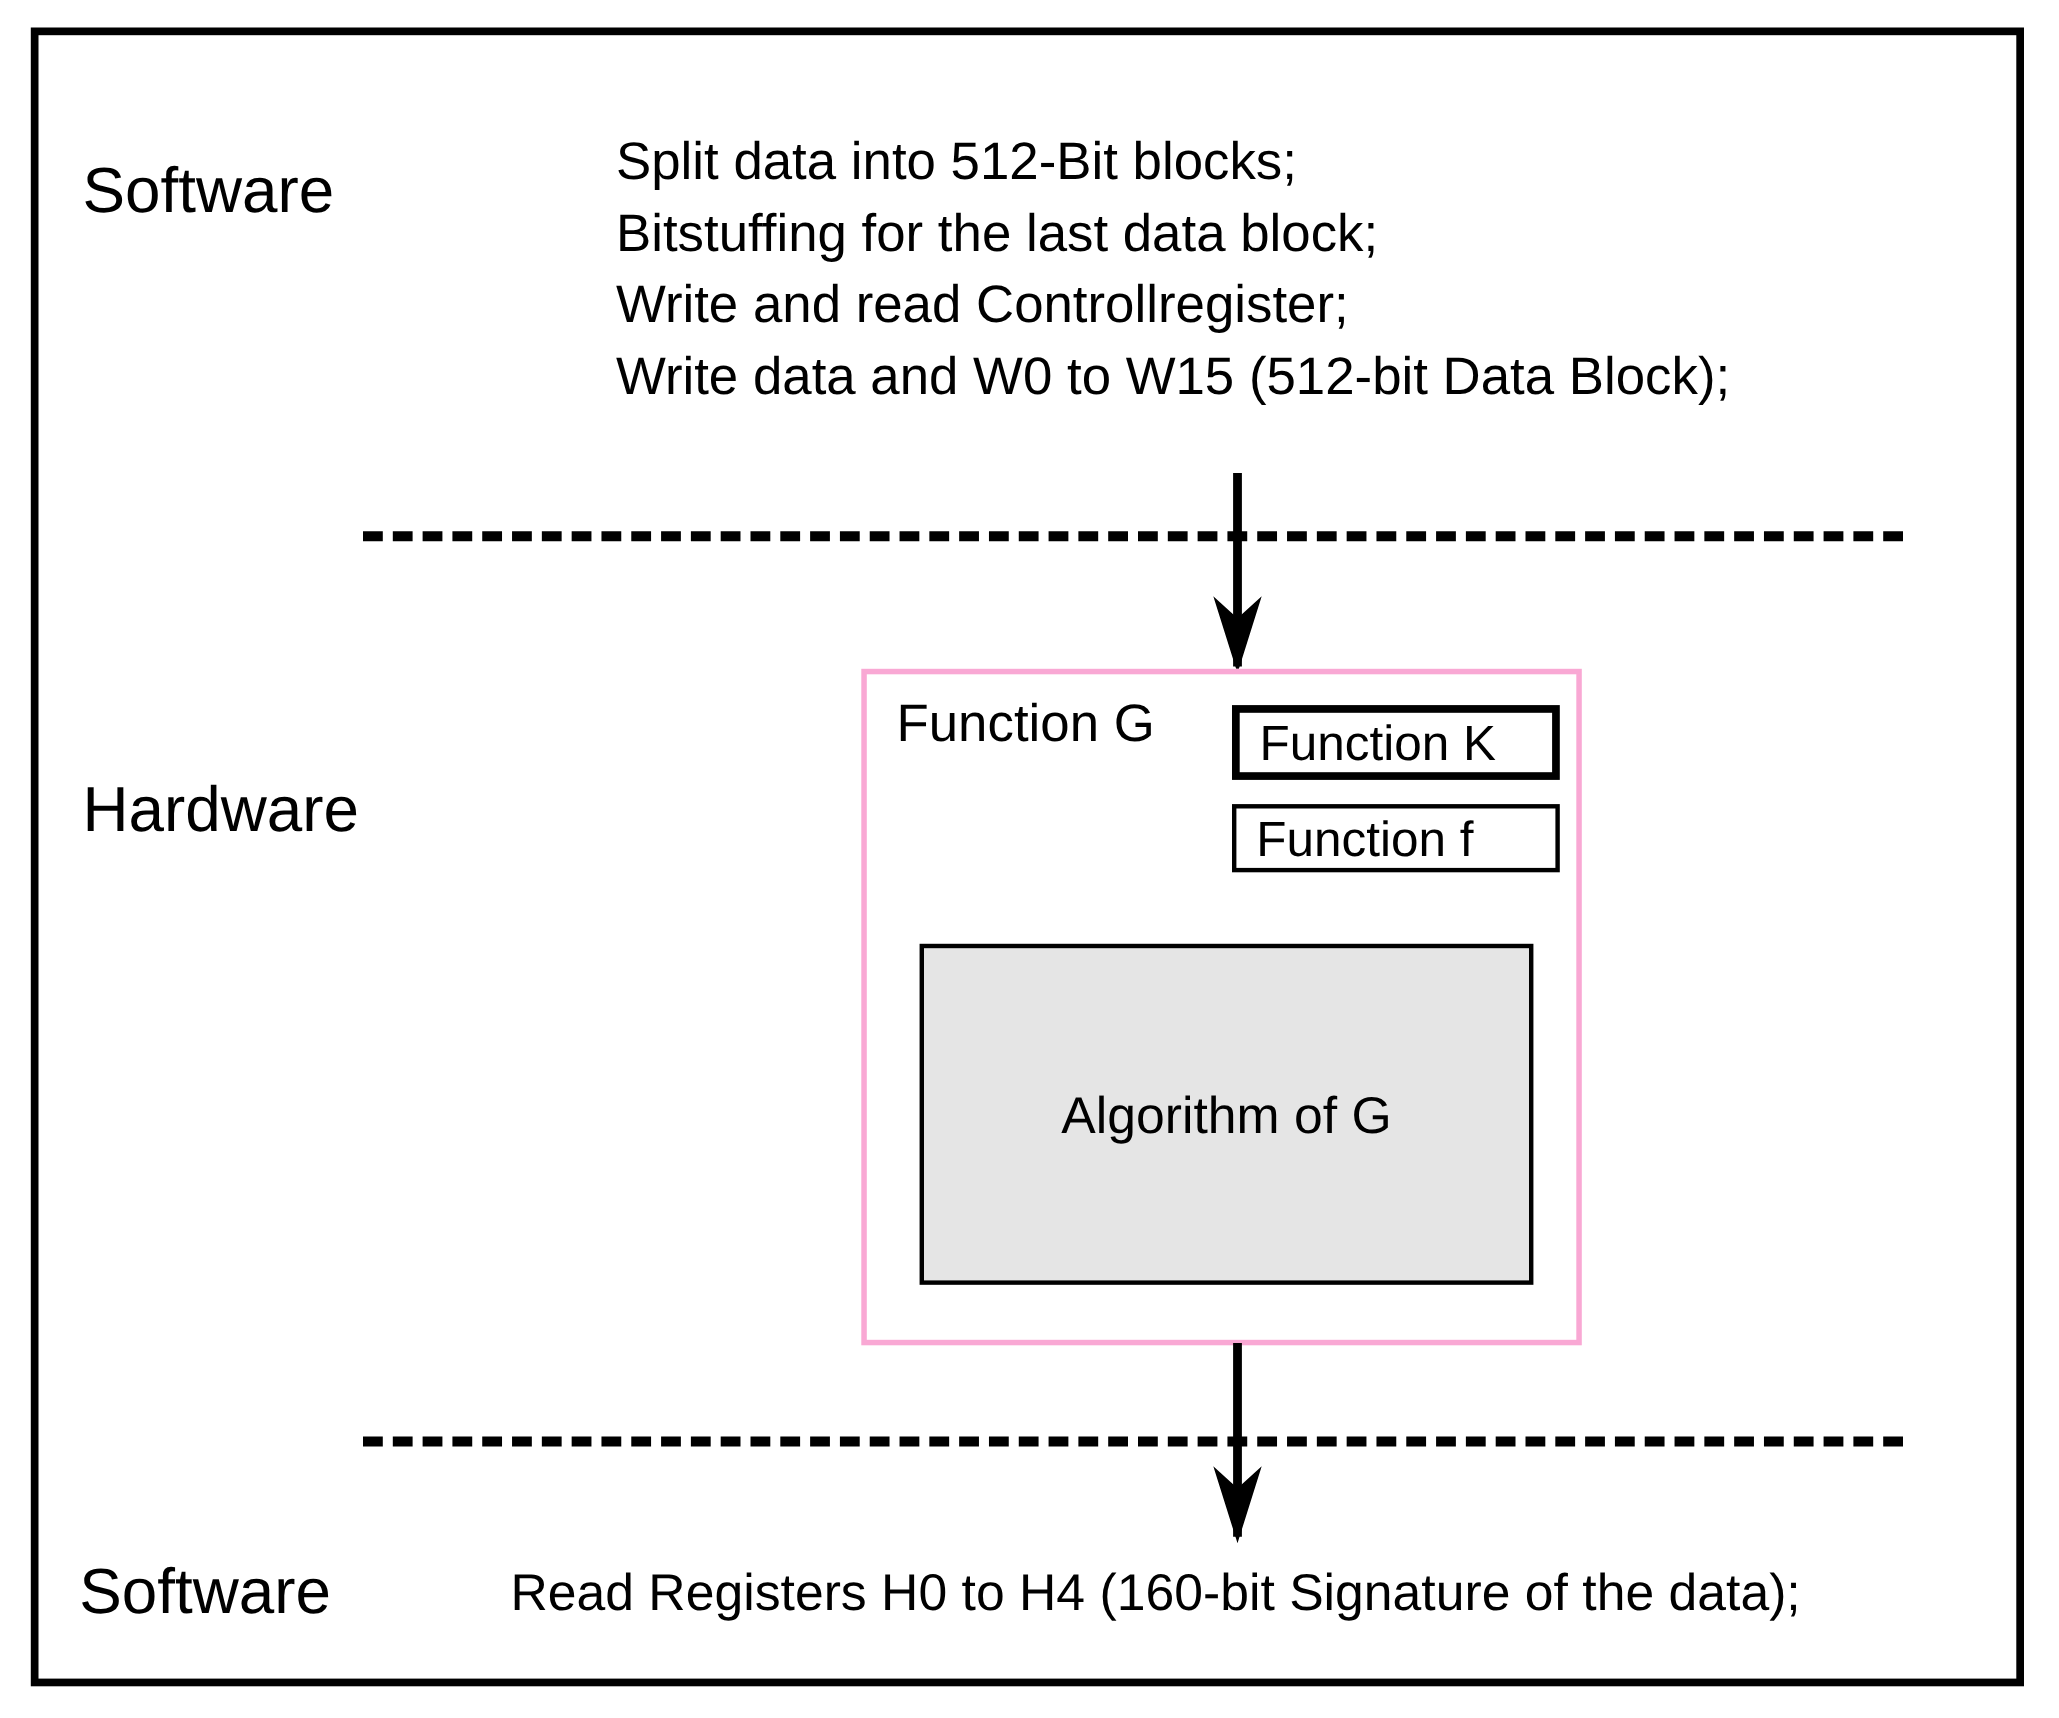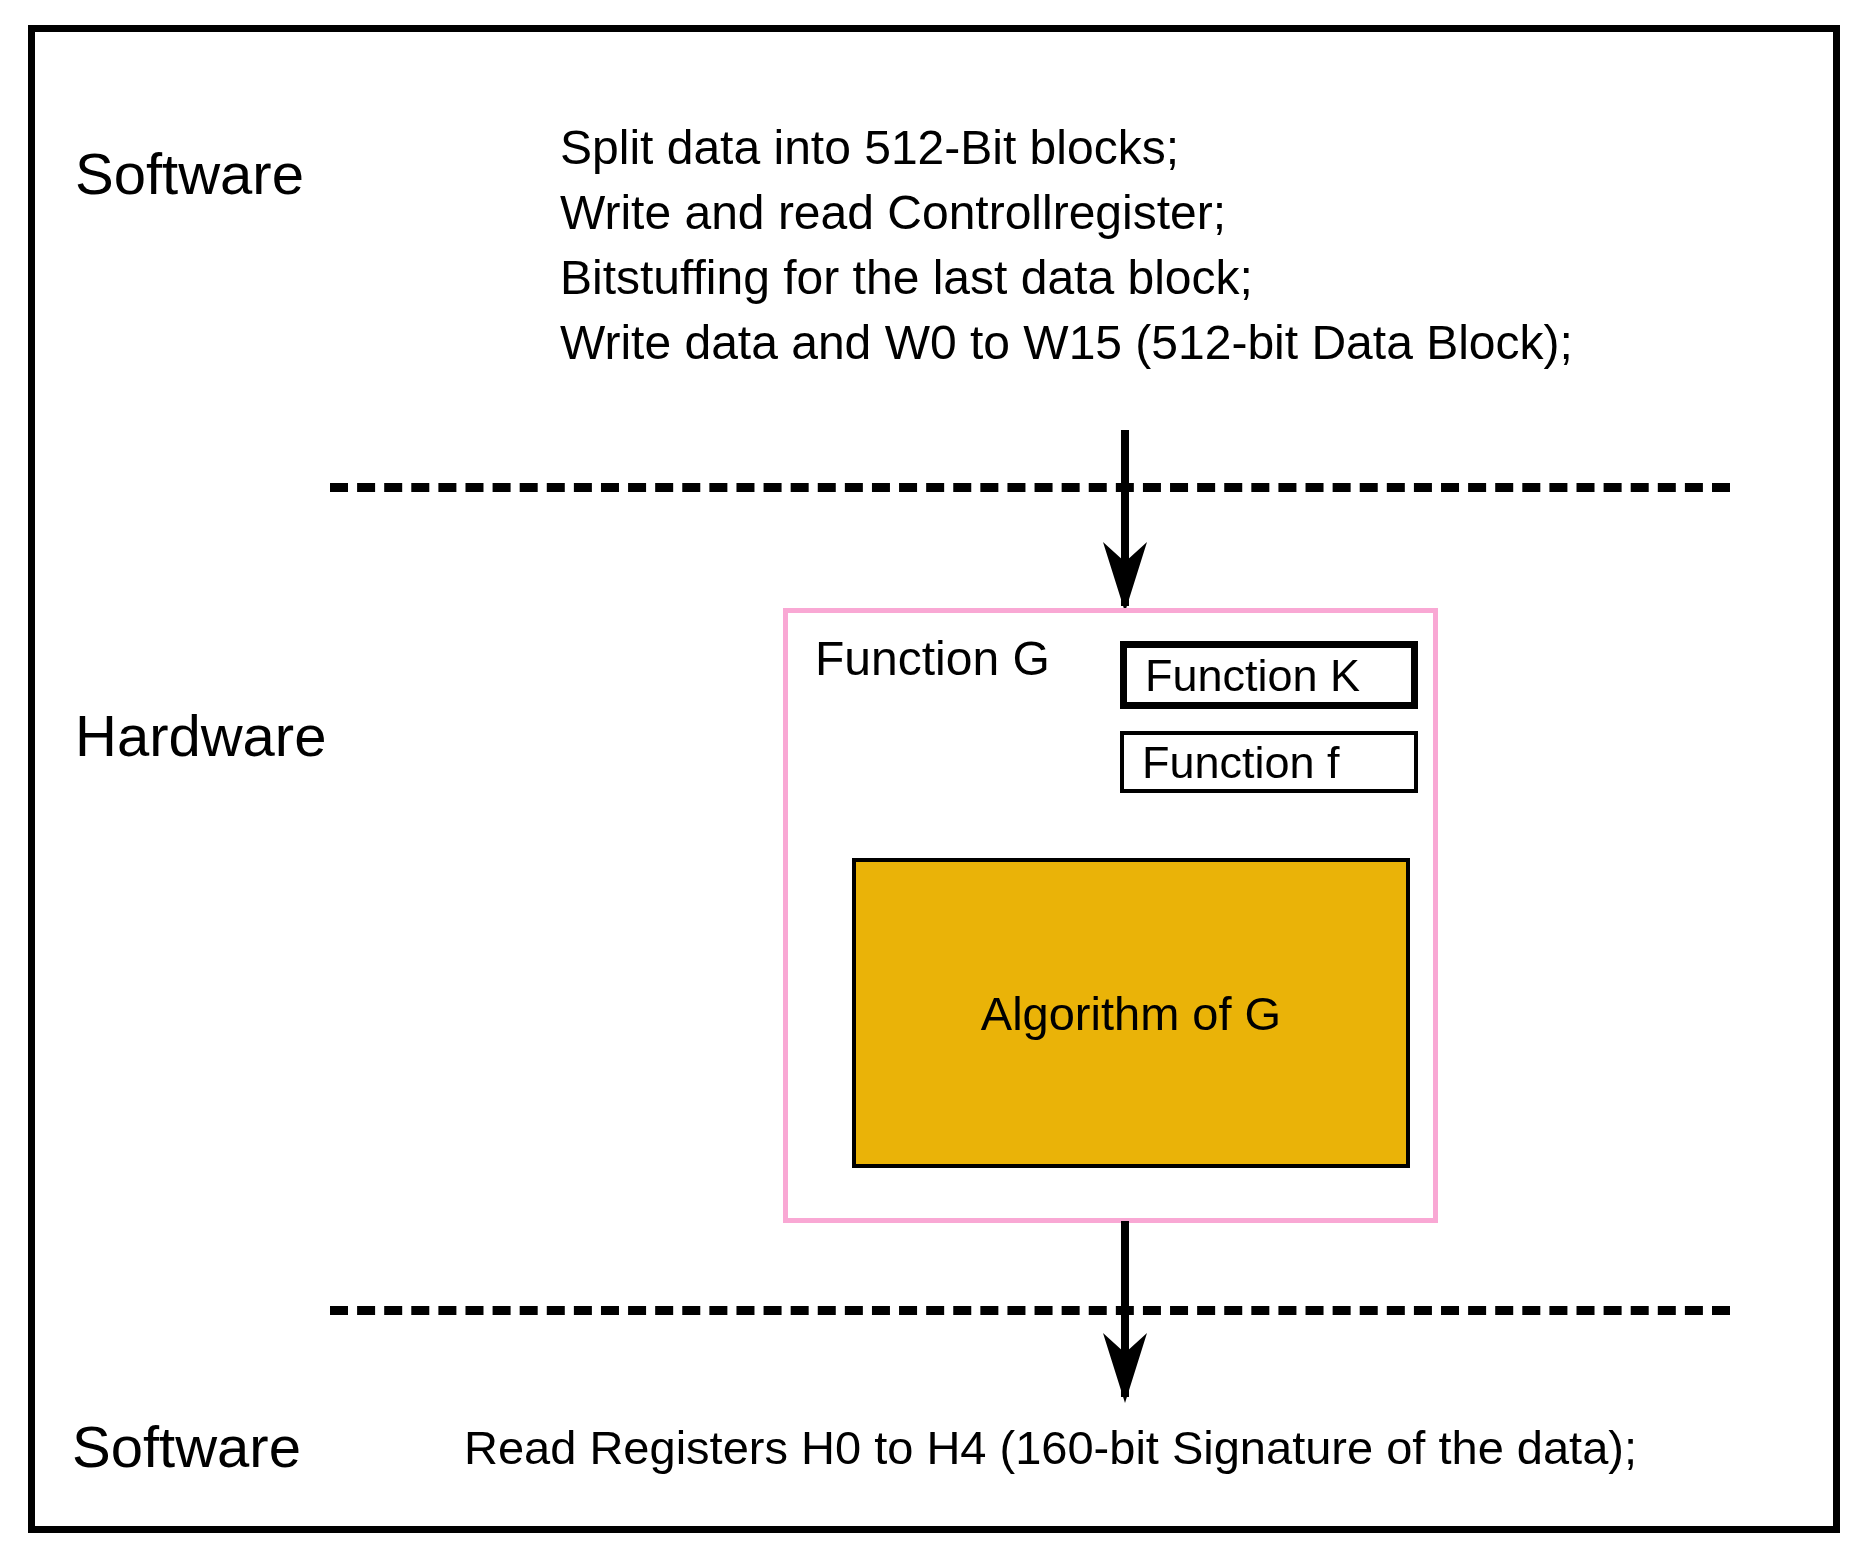--- a/index.html
+++ b/index.html
@@ -131,27 +131,27 @@
     left: 332px;
     top: 118px;
     width: 298px;
     height: 62px;
     border: 4px solid #000000;
   }
 
   
   #algorithm-box {
     position: absolute;
-    left: 64px;
+    left: 48px;
     top: 245px;
     width: 558px;
     height: 310px;
     border: 4px solid #000000;
     box-sizing: border-box;
-    background: #eab308;
+    background: #e5e5e5;
     display: flex;
     align-items: center;
     justify-content: center;
   }
   #algorithm-label {
     font-size: 47px;
     line-height: 1;
     white-space: nowrap;
   }
 </style>
@@ -163,22 +163,22 @@
   <div class="outer-frame"></div>
 
   <div class="layer-label" id="label-software-top">Software</div>
 
   <div class="layer-label" id="label-hardware">Hardware</div>
 
   <div class="layer-label" id="label-software-bot">Software</div>
 
   <div class="sw-steps">
     <span class="step-line">Split data into 512-Bit blocks;</span>
+    <span class="step-line">Bitstuffing for the last data block;</span>
     <span class="step-line">Write and read Controllregister;</span>
-    <span class="step-line">Bitstuffing for the last data block;</span>
     <span class="step-line">Write data and W0 to W15 (512-bit Data Block);</span>
   </div>
 
   <svg class="arrow" style="left:1085px; top:430px; width:80px; height:185px;" viewBox="0 0 80 185" xmlns="http://www.w3.org/2000/svg">
     <line x1="40" y1="0" x2="40" y2="176" stroke="#000000" stroke-width="8"></line>
     <polygon points="40,182 18,112 40,132 62,112" fill="#000000"></polygon>
   </svg>
 
   <div class="dashed-sep" id="sep-top"></div>
 

